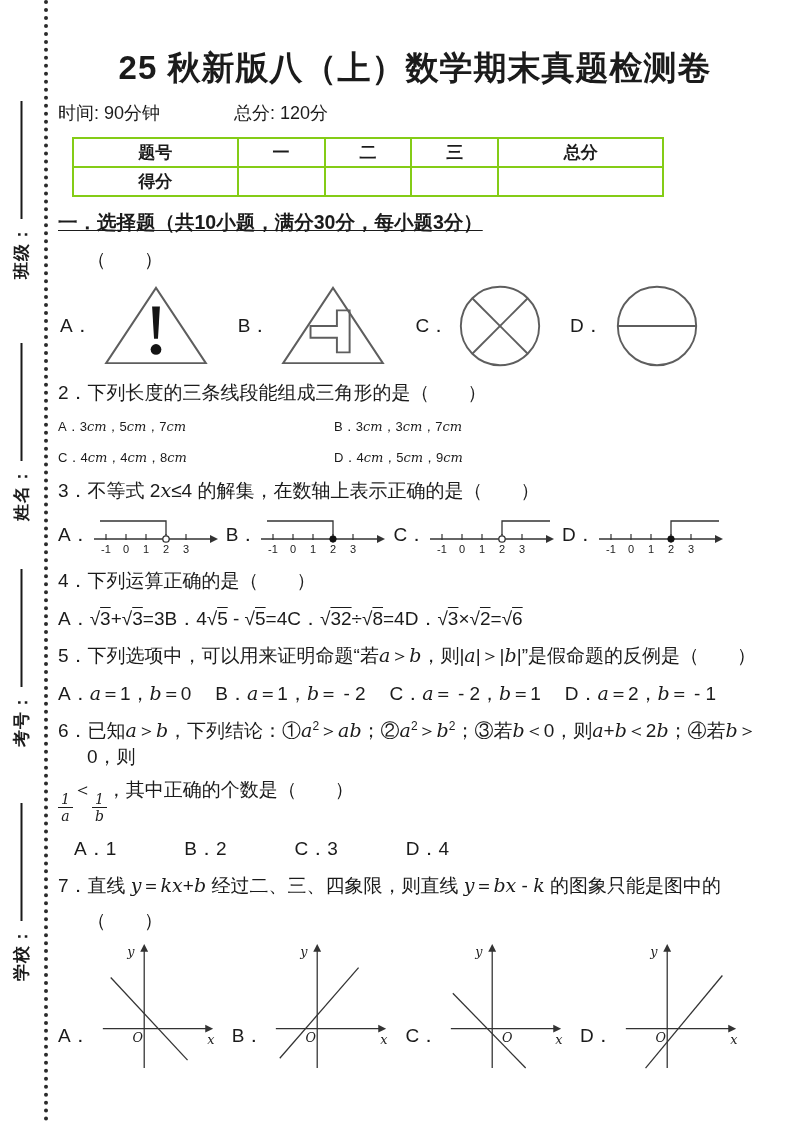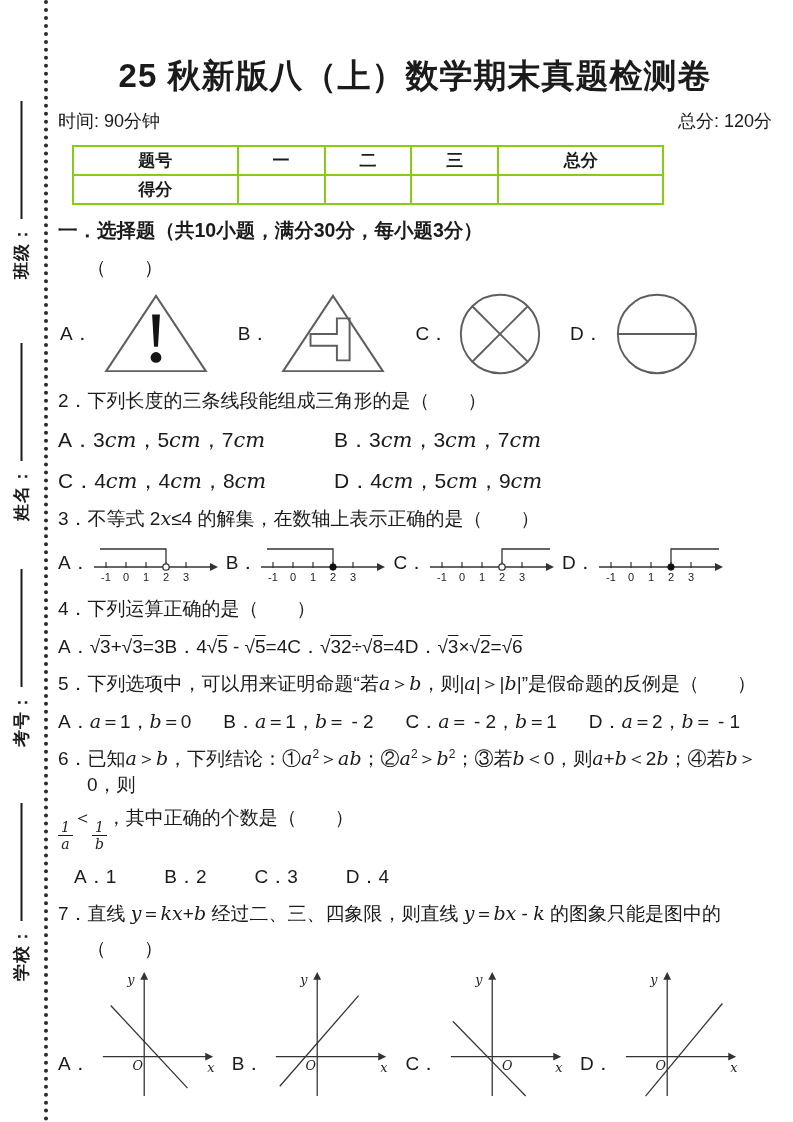--- a/index.html
+++ b/index.html
@@ -6,42 +6,42 @@
   html,body { background:#ffffff; }
   body { width:793px; height:1122px; font-family:"Liberation Sans", sans-serif; color:#1b1b1b; position:relative; overflow:hidden; }
   .page { position:absolute; inset:0; }
 
   
   .dotted { position:absolute; left:44px; top:0; height:1122px; width:0; border-left:4px dotted #2b2b2b; }
   .m-group { position:absolute; left:21px; transform:translate(-50%,-50%) rotate(-90deg); white-space:nowrap; display:flex; align-items:center; }
   .m-label { font-size:17px; font-weight:700; letter-spacing:1px; }
   .m-line { display:inline-block; width:118px; height:0; border-bottom:2px solid #1a1a1a; margin-left:6px; }
 
-  .content { position:absolute; left:58px; top:8px; width:714px; }
+  .content { position:absolute; left:58px; top:0; width:714px; }
 
   h1.title { text-align:center; font-size:33px; font-weight:700; margin-top:46px; letter-spacing:1px; }
-  .subtitle { display:flex; justify-content:space-between; gap:74px; font-size:18px; margin-top:10px; }
+  .subtitle { display:flex; justify-content:flex-start; gap:74px; font-size:18px; margin-top:10px; }
 
   table.score-table { border-collapse:collapse; margin:12px 0 0 14px; width:592px; }
   table.score-table td { border:2px solid #84cc16; height:29px; text-align:center; font-size:17px; font-weight:700; }
   table.score-table td.blank { font-weight:400; }
 
-  .section-heading { font-size:19.5px; font-weight:700; margin:12px 0 0 0; }
+  .section-heading { font-size:19.5px; font-weight:700; margin:12px 0 0 0;text-decoration:underline; }
 
   .q { margin-top:11px; }
   .q-text { font-size:19px; line-height:1.35; padding-left:29px; text-indent:-29px; }
   .q-bracket { font-size:19px; padding-left:29px; margin-top:9px; }
 
   .signs-row { display:flex; align-items:center; gap:26px; margin:10px 0 4px 2px; }
   .fig-item { display:flex; align-items:center; }
   .opt-letter { font-size:19px; margin-right:8px; }
 
-  .opts-2col { display:grid; grid-template-columns:276px 1fr; font-size:21px; margin-top:12px; row-gap:13px; }
+  .opts-2col { display:grid; grid-template-columns:276px 1fr; font-size:13px; margin-top:12px; row-gap:13px; }
   .opts-flex { display:flex; font-size:19px; margin-top:12px; }
-  .g38 { } .g16 { gap:32px;margin-top:12px; } .g60 { gap:48px; padding-left:16px; }
+  .g38 { } .g16 { gap:24px;margin-top:12px; } .g60 { gap:68px; padding-left:16px; }
 
   .numlines-row { display:flex; align-items:center; gap:6px; margin-top:10px; }
   .numlines-row .opt-letter { margin-right:2px; }
 
   .graphs-row { display:flex; align-items:flex-start; gap:14px; margin-top:8px; }
   .graphs-row .opt-letter { margin-top:58px; }
 
   i { font-family:"DejaVu Serif", serif; font-style:italic; }
   sup { font-size:12px; }
   .r { text-decoration:overline; }

